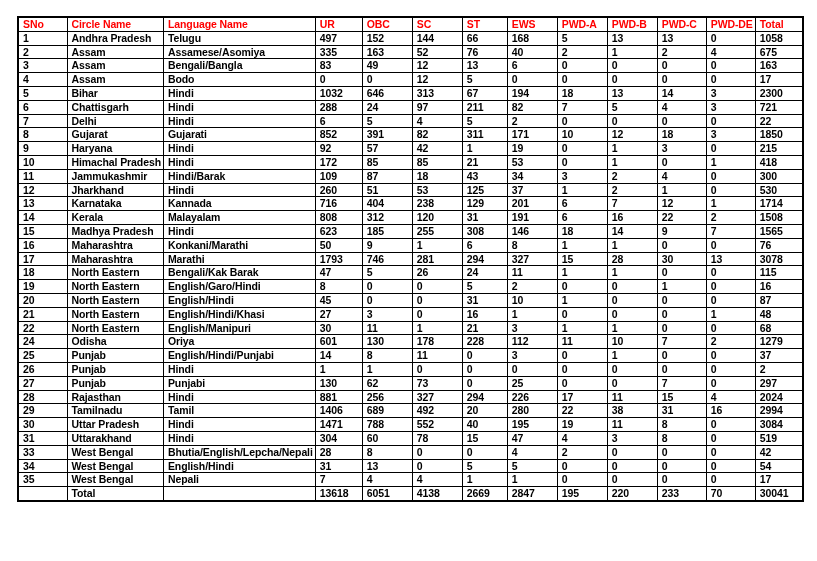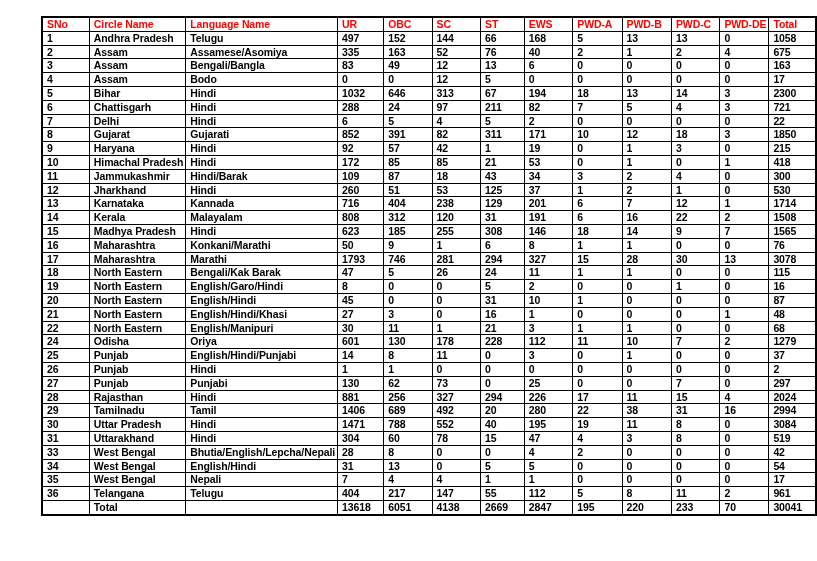--- a/index.html
+++ b/index.html
@@ -21,21 +21,20 @@
     position: absolute;
     left: 17px;
     top: 16px;
     border-collapse: collapse;
     table-layout: fixed;
     border: 2px solid #000000;
     font-size: 10.5px;
     font-weight: bold;
     color: #000000;
     letter-spacing: -0.1px;
-    margin-left: 24px;
   }
   table.data-table th,
   table.data-table td {
     border: 1px solid #000000;
     padding: 0 2px 0 4px;
     height: 12.8px;
     line-height: 12.8px;
     text-align: left;
     vertical-align: middle;
     white-space: nowrap;
@@ -572,35 +571,20 @@
           <td>4</td>
           <td>1</td>
           <td>1</td>
           <td>0</td>
           <td>0</td>
           <td>0</td>
           <td>0</td>
           <td>17</td>
         </tr>
         <tr>
-          <td>36</td>
-          <td>Telangana</td>
-          <td>Telugu</td>
-          <td>404</td>
-          <td>217</td>
-          <td>147</td>
-          <td>55</td>
-          <td>112</td>
-          <td>5</td>
-          <td>8</td>
-          <td>11</td>
-          <td>2</td>
-          <td>961</td>
-        </tr>
-        <tr>
           <td></td>
           <td>Total</td>
           <td></td>
           <td>13618</td>
           <td>6051</td>
           <td>4138</td>
           <td>2669</td>
           <td>2847</td>
           <td>195</td>
           <td>220</td>

